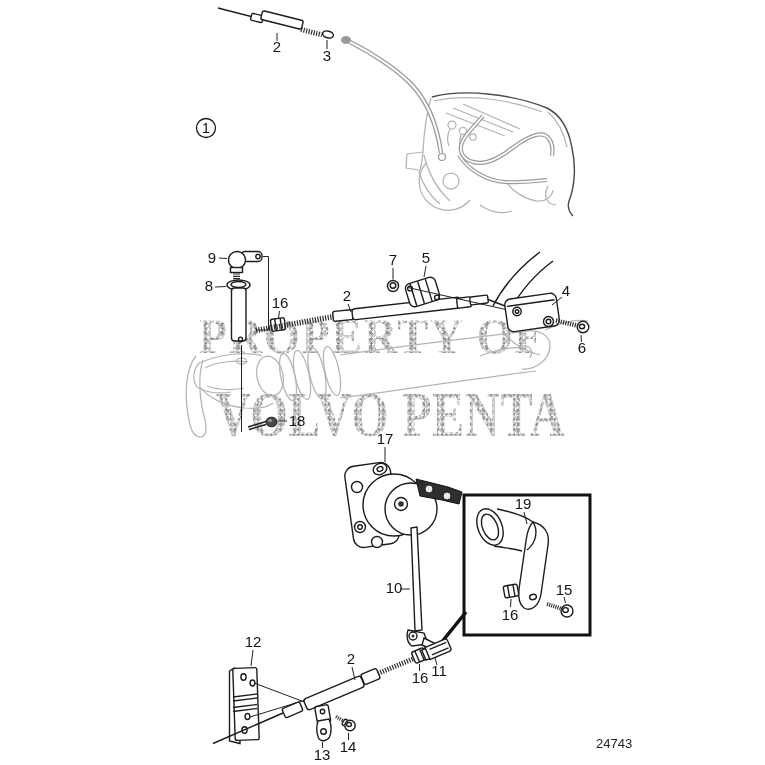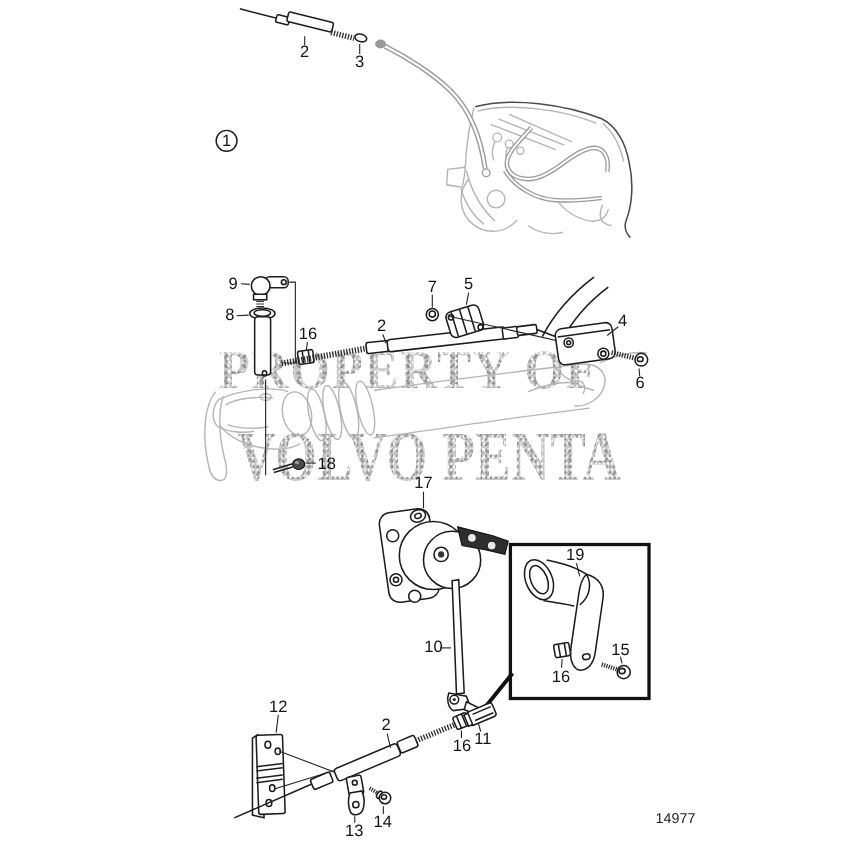--- a/index.html
+++ b/index.html
@@ -338,14 +338,14 @@
       <line class="thread" stroke-width="3.5" stroke-dasharray="1.1 1.1" x1="336" y1="716.5" x2="345" y2="722"></line>
       <ellipse class="ln" stroke-width="1.1" cx="345" cy="722.5" rx="2.2" ry="3.5" transform="rotate(32 345 722.5)"></ellipse>
       <circle class="ln" cx="350" cy="725.5" r="5.2"></circle>
       <ellipse class="lnn" stroke-width="1" cx="349" cy="724.5" rx="2.4" ry="2"></ellipse>
       <line class="lead" x1="348.5" y1="733" x2="348.5" y2="740"></line>
       <text x="348" y="752" text-anchor="middle">14</text>
     </g>
 
   </svg>
 
-  <div class="drawing-number">14977</div>
+  <div class="drawing-number">24743</div>
 </div>
 
 </body></html>

